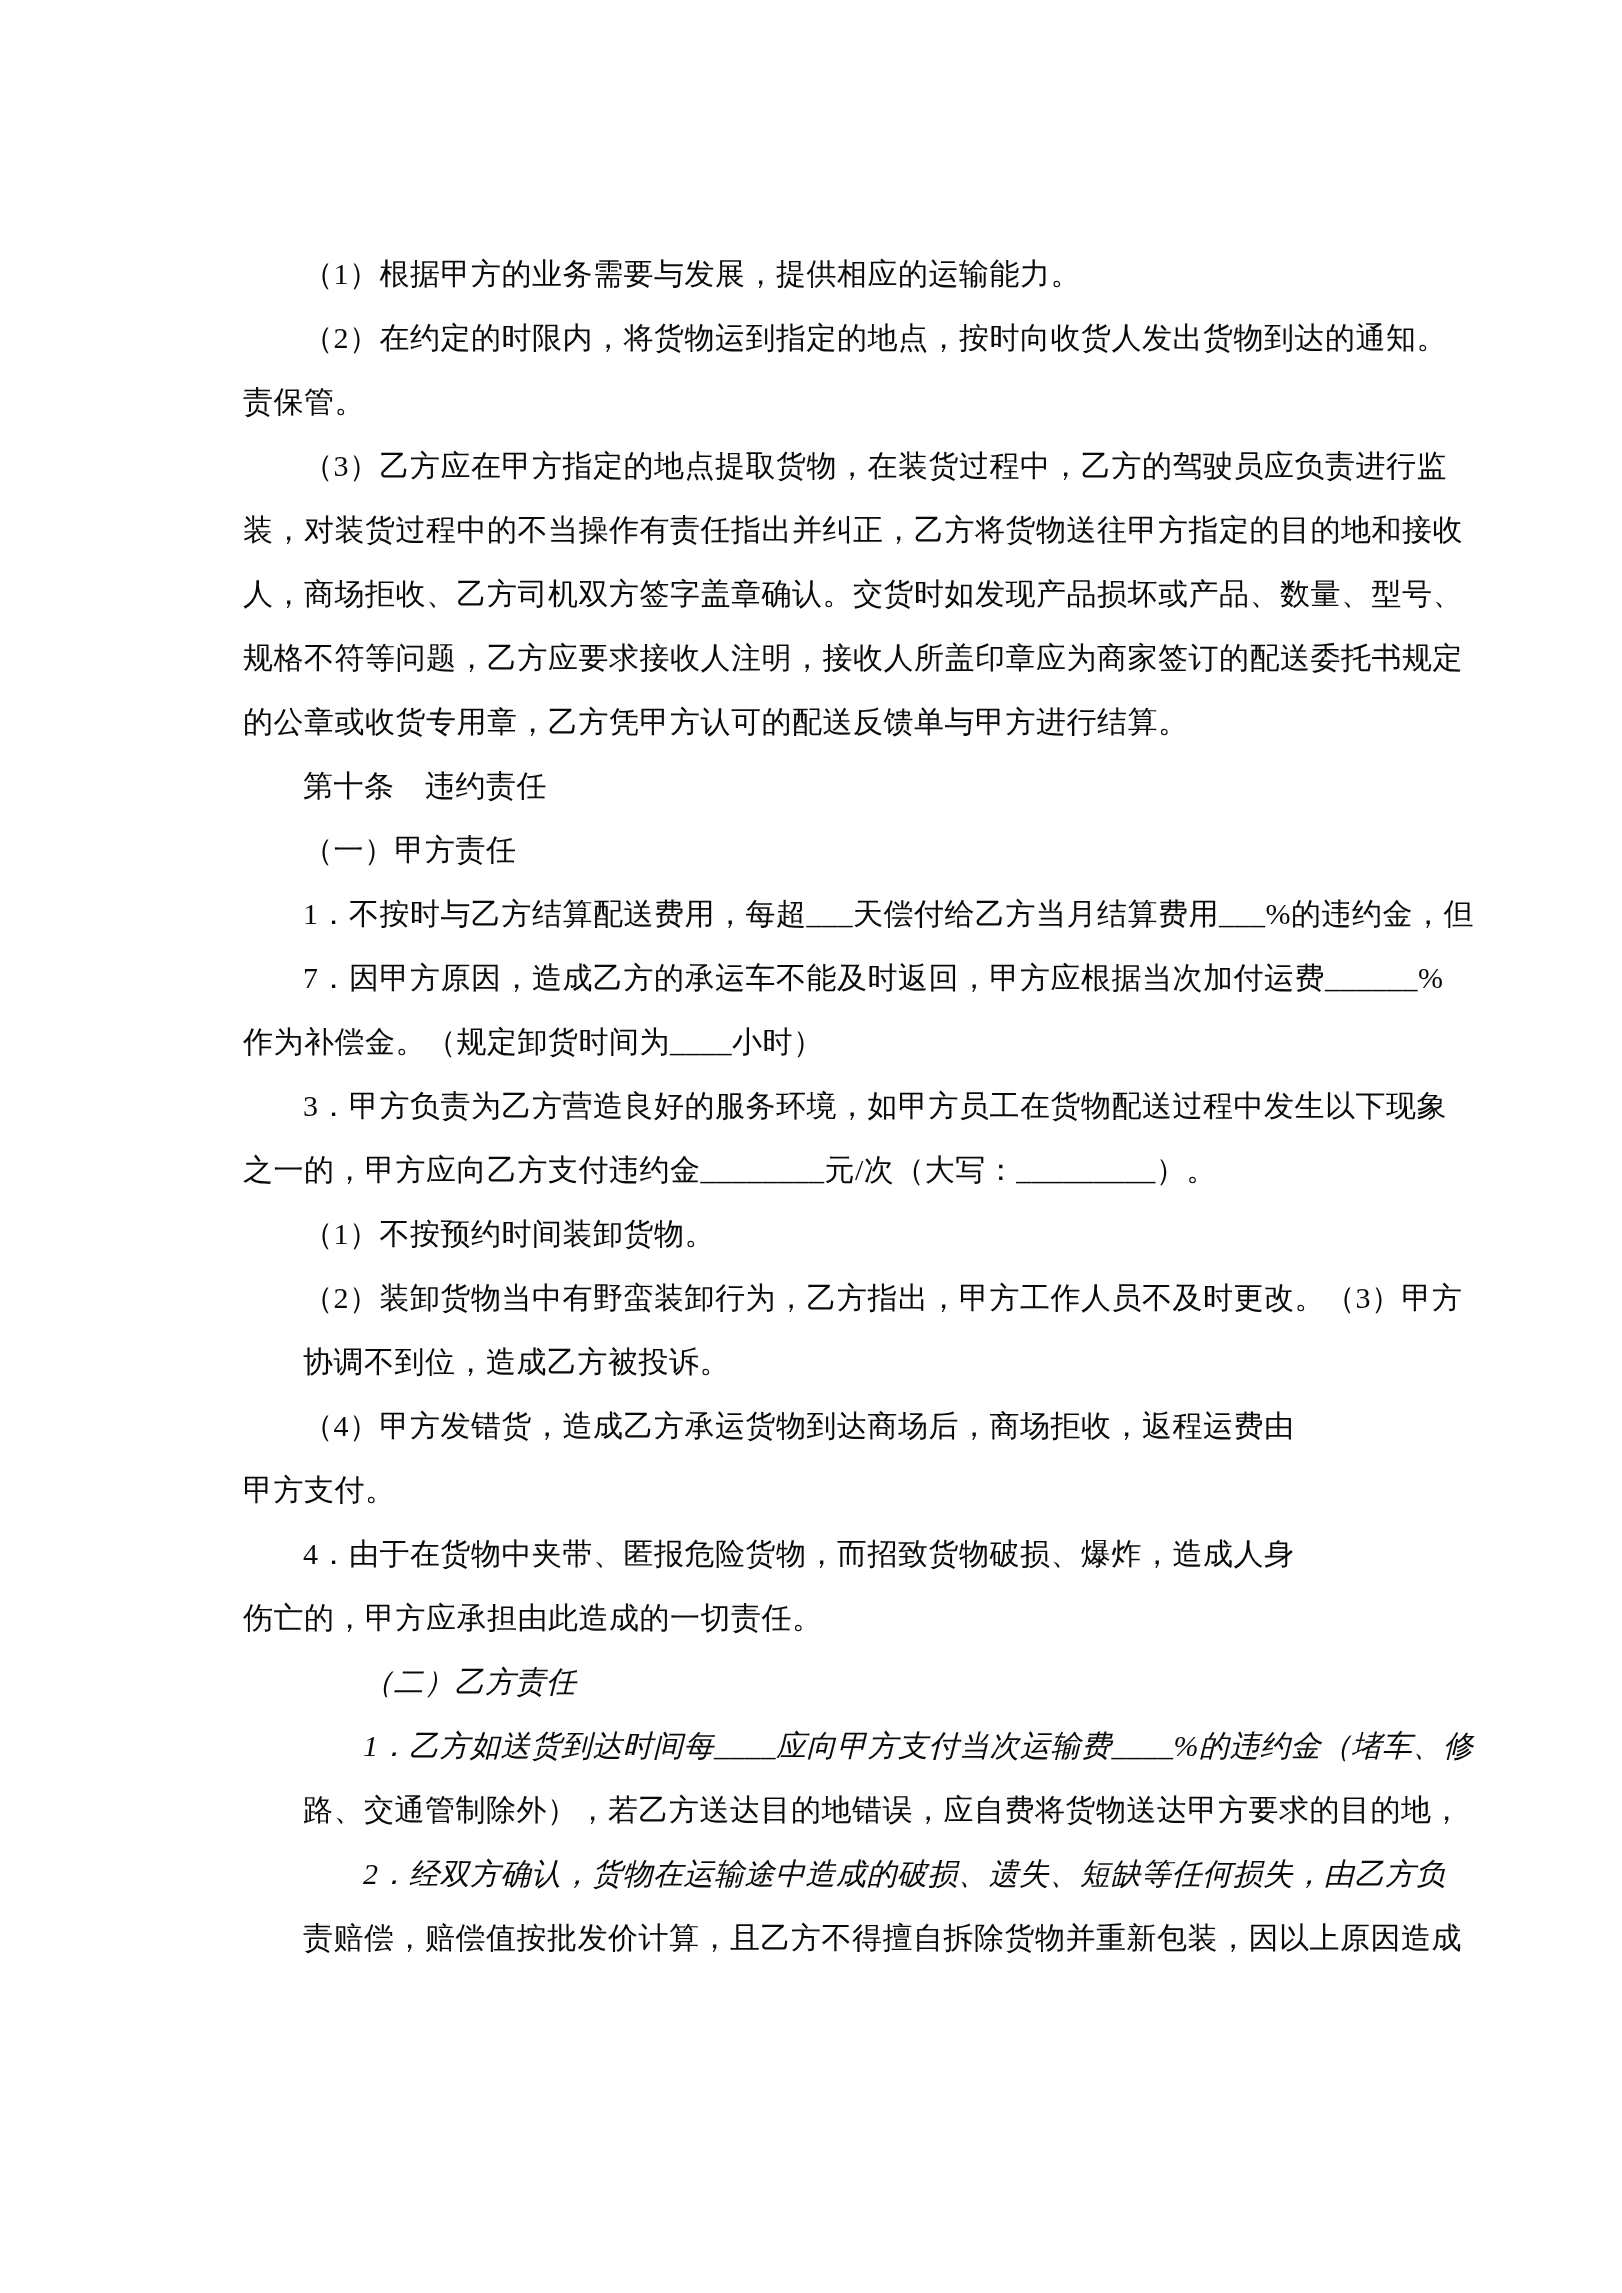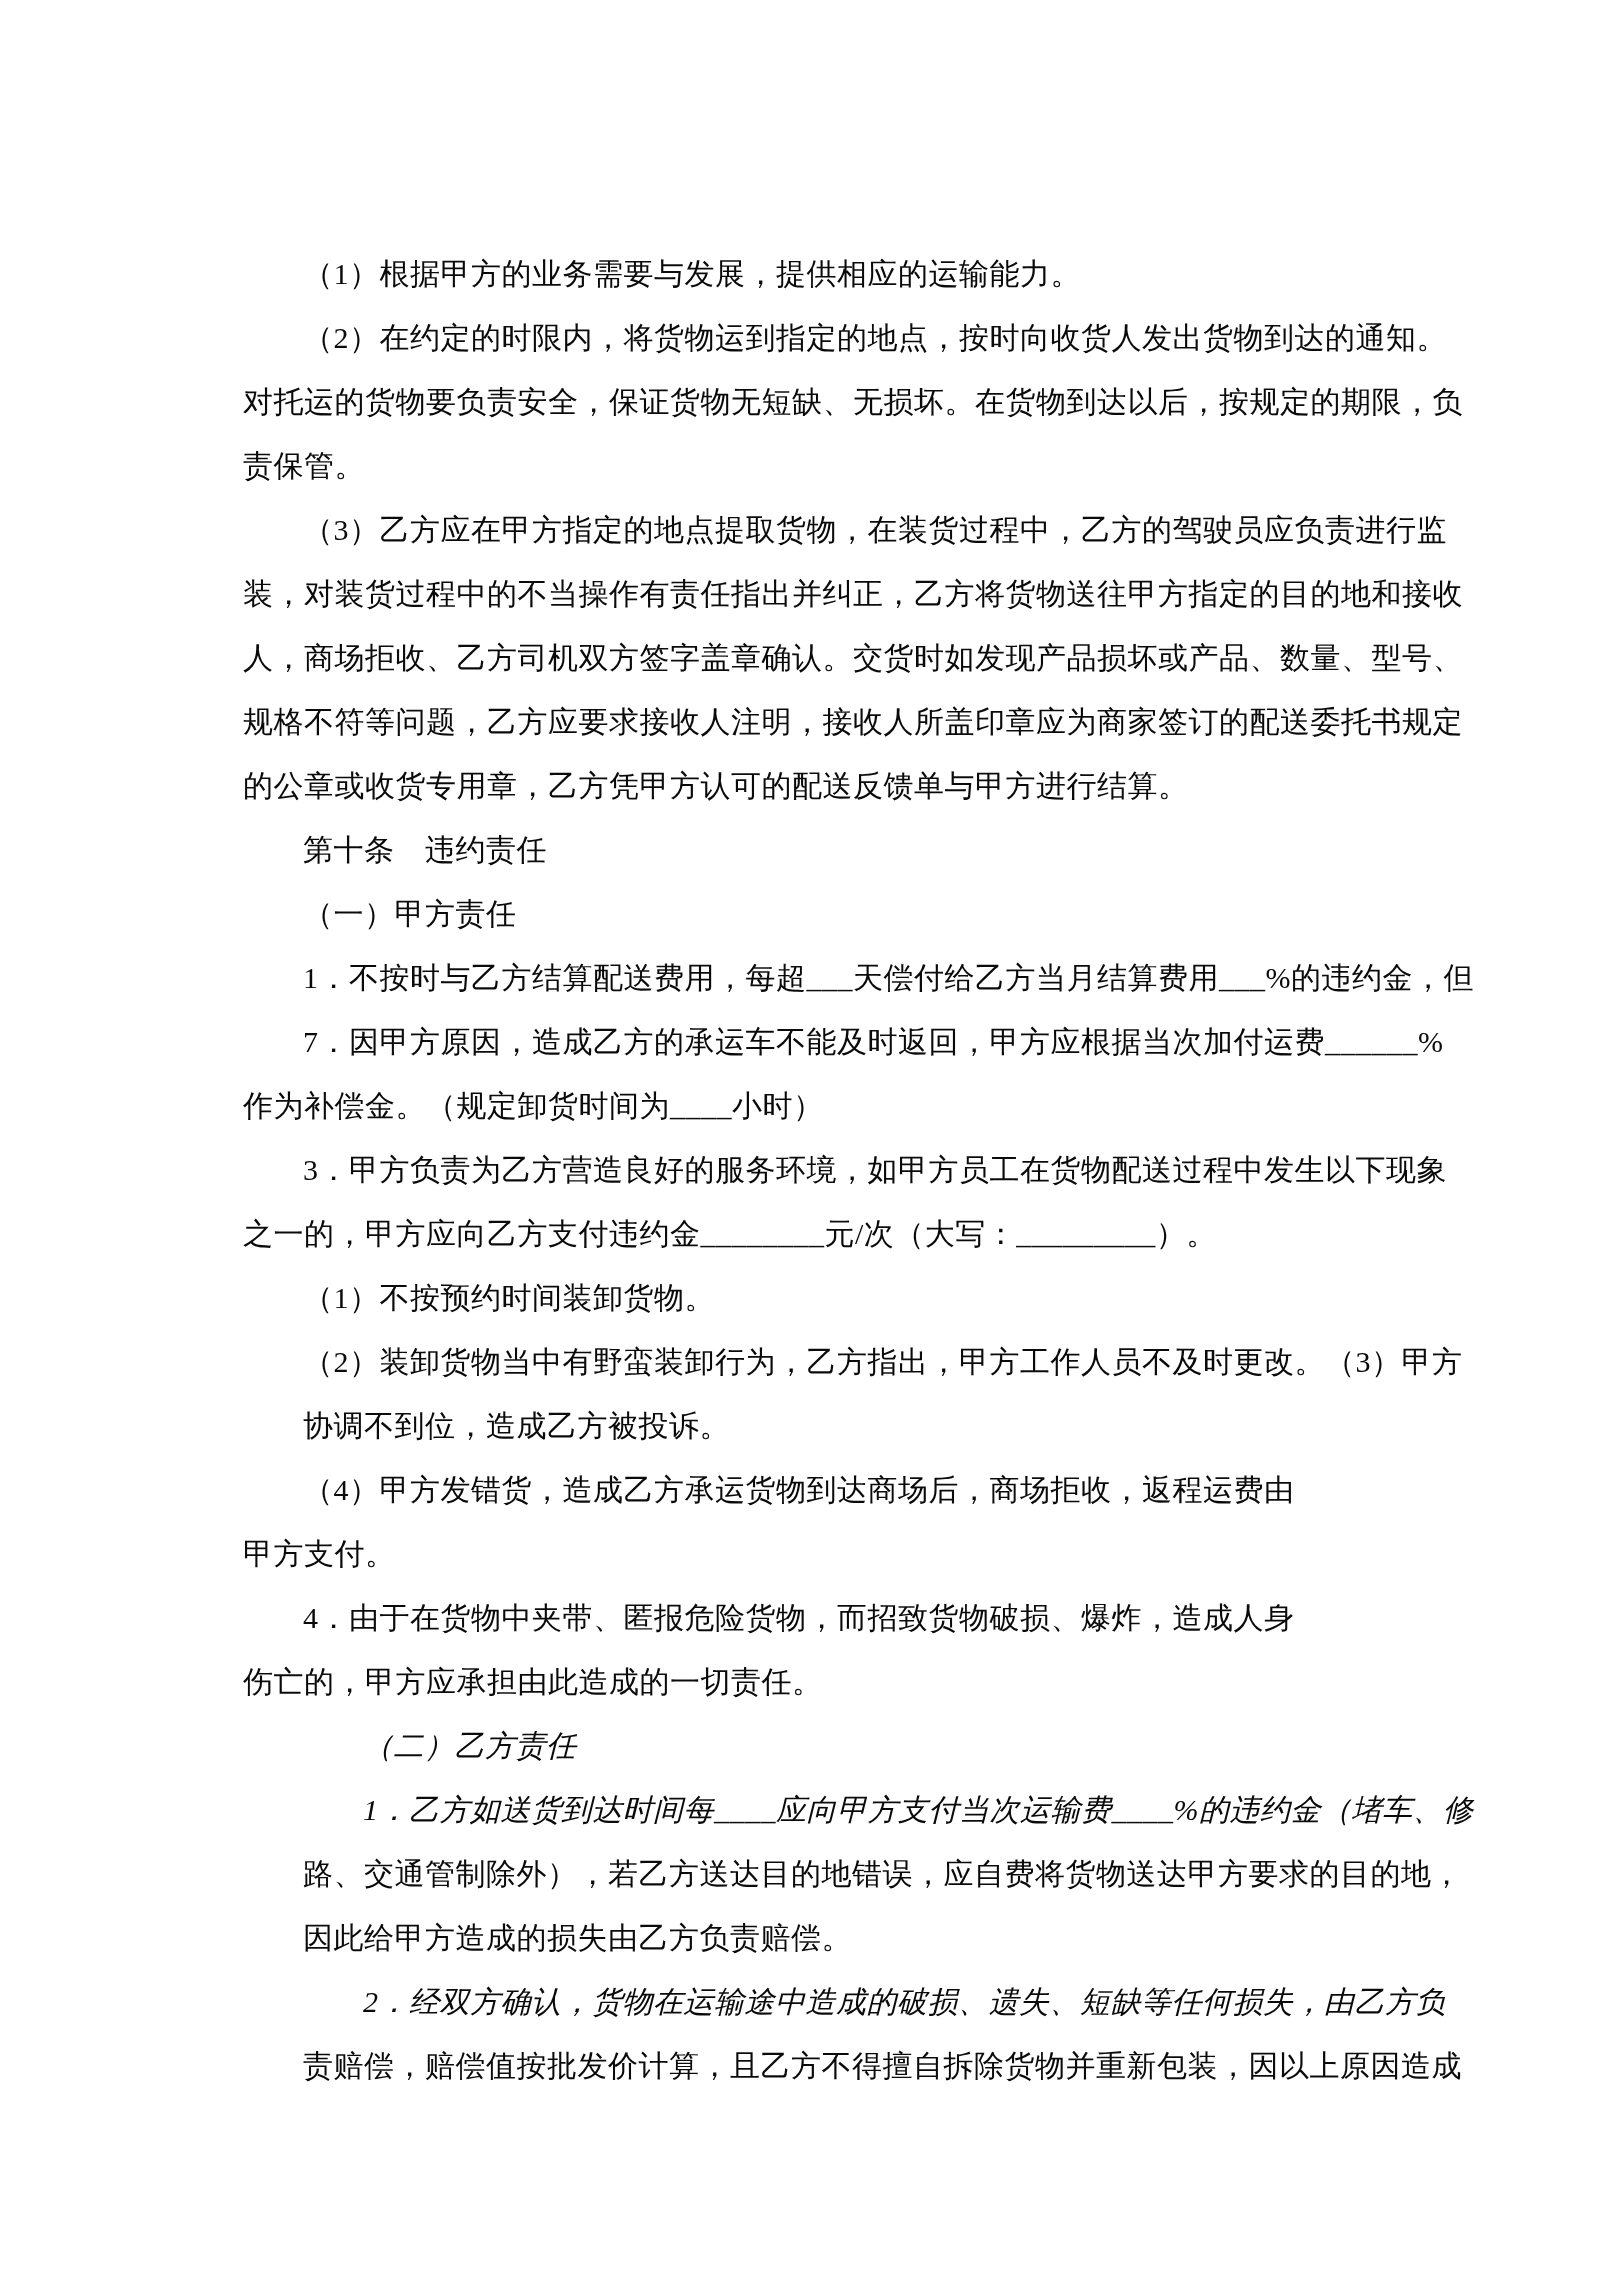--- a/index.html
+++ b/index.html
@@ -38,21 +38,20 @@
   .ind-0 { padding-left: 0; }
   .ind-2 { padding-left: 60px; }
   .ind-4 { padding-left: 120px; font-style: italic; }
 </style>
 </head>
 <body>
 
 <div class="page">
   <div class="line ind-2">（1）根据甲方的业务需要与发展，提供相应的运输能力。</div>
   <div class="line ind-2">（2）在约定的时限内，将货物运到指定的地点，按时向收货人发出货物到达的通知。</div>
-  <div class="line ind-0">对托运的货物要负责安全，保证货物无短缺、无损坏。在货物到达以后，按规定的期限，负</div>
   <div class="line ind-0">责保管。</div>
   <div class="line ind-2">（3）乙方应在甲方指定的地点提取货物，在装货过程中，乙方的驾驶员应负责进行监</div>
   <div class="line ind-0">装，对装货过程中的不当操作有责任指出并纠正，乙方将货物送往甲方指定的目的地和接收</div>
   <div class="line ind-0">人，商场拒收、乙方司机双方签字盖章确认。交货时如发现产品损坏或产品、数量、型号、</div>
   <div class="line ind-0">规格不符等问题，乙方应要求接收人注明，接收人所盖印章应为商家签订的配送委托书规定</div>
   <div class="line ind-0">的公章或收货专用章，乙方凭甲方认可的配送反馈单与甲方进行结算。</div>
   <div class="line ind-2">第十条　违约责任</div>
   <div class="line ind-2">（一）甲方责任</div>
   <div class="line ind-2">1．不按时与乙方结算配送费用，每超___天偿付给乙方当月结算费用___%的违约金，但</div>
   <div class="line ind-2">7．因甲方原因，造成乙方的承运车不能及时返回，甲方应根据当次加付运费______%</div>
@@ -62,17 +61,16 @@
   <div class="line ind-2">（1）不按预约时间装卸货物。</div>
   <div class="line ind-2">（2）装卸货物当中有野蛮装卸行为，乙方指出，甲方工作人员不及时更改。（3）甲方</div>
   <div class="line ind-2">协调不到位，造成乙方被投诉。</div>
   <div class="line ind-2">（4）甲方发错货，造成乙方承运货物到达商场后，商场拒收，返程运费由</div>
   <div class="line ind-0">甲方支付。</div>
   <div class="line ind-2">4．由于在货物中夹带、匿报危险货物，而招致货物破损、爆炸，造成人身</div>
   <div class="line ind-0">伤亡的，甲方应承担由此造成的一切责任。</div>
   <div class="line ind-4">（二）乙方责任</div>
   <div class="line ind-4">1．乙方如送货到达时间每____应向甲方支付当次运输费____%的违约金（堵车、修</div>
   <div class="line ind-2">路、交通管制除外），若乙方送达目的地错误，应自费将货物送达甲方要求的目的地，</div>
-  <div class="line ind-2">因此给甲方造成的损失由乙方负责赔偿。</div>
   <div class="line ind-4">2．经双方确认，货物在运输途中造成的破损、遗失、短缺等任何损失，由乙方负</div>
   <div class="line ind-2">责赔偿，赔偿值按批发价计算，且乙方不得擅自拆除货物并重新包装，因以上原因造成</div>
 </div>
 
 
 </body></html>

